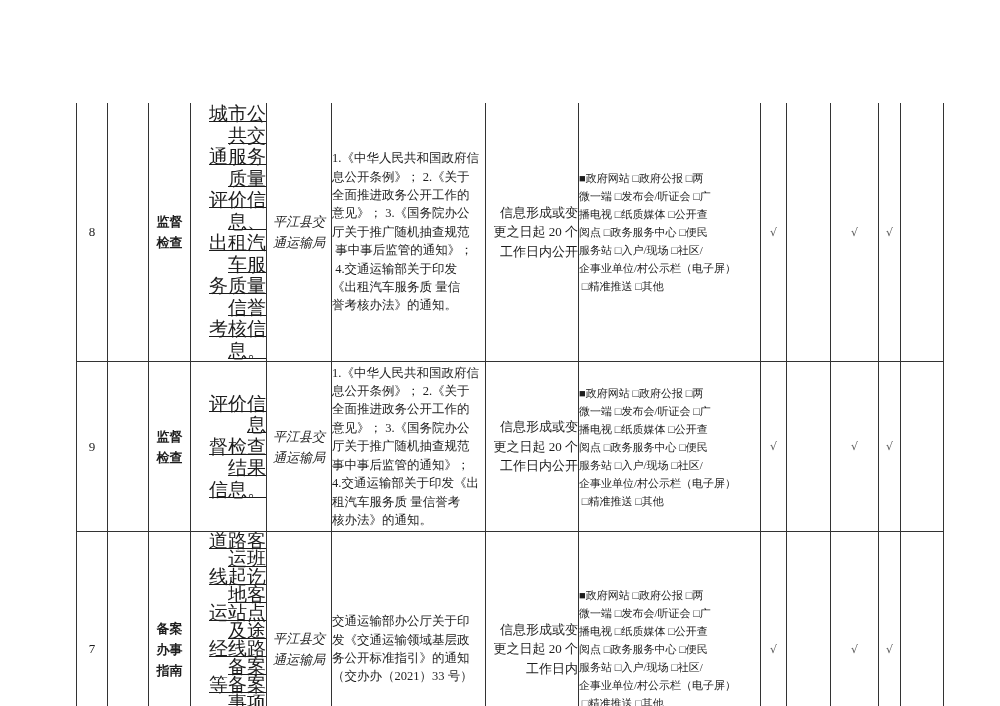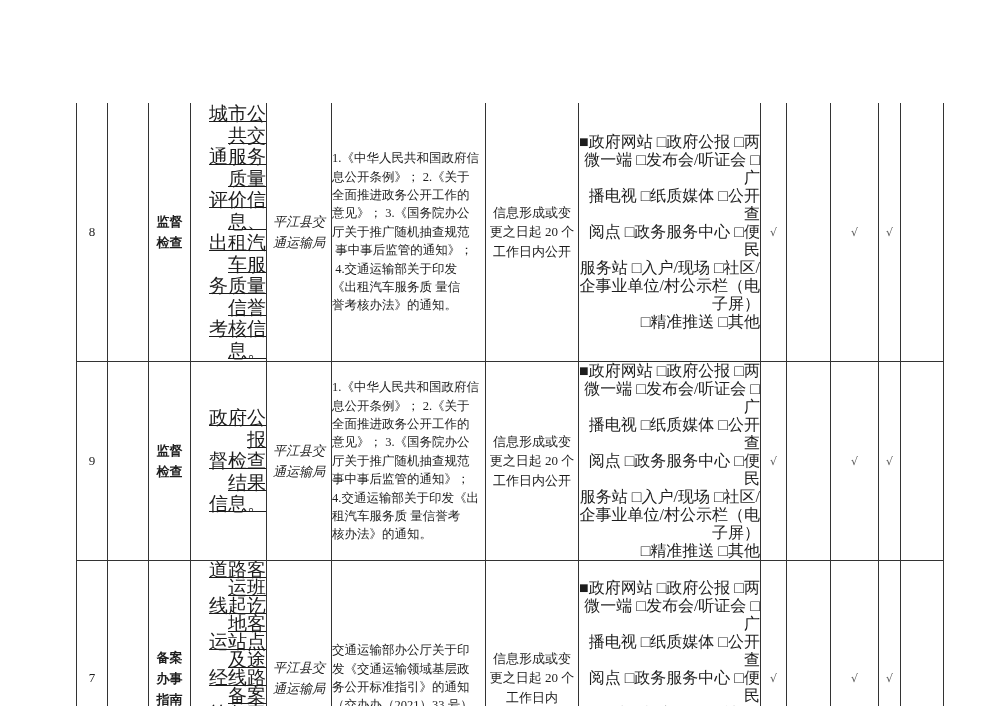--- a/index.html
+++ b/index.html
@@ -28,22 +28,22 @@
   table.doc tr.row-c{height:128px;}
   table.doc tr:first-child > td{border-top:none;}
 
   .num{text-align:center;font-size:13px;}
   .blank{}
   .cat{text-align:center;font-size:13px;line-height:21px;white-space:pre-wrap;font-weight:bold;}
   .item{font-size:19px;line-height:21.5px;padding:0 3px 0 4px;white-space:pre-wrap;text-align:right;text-decoration:underline;}
   .item.tight{line-height:18px;}
   .dept{text-align:center;font-size:13px;line-height:21px;white-space:pre-wrap;font-style:italic;}
   .basis{font-size:12.5px;line-height:18.4px;padding:0 1px 0 3px;white-space:pre-wrap;text-align:left;margin-left:16px;}
-  .timing{font-size:13px;line-height:19.5px;padding:0 2px 0 5px;white-space:pre-wrap;text-align:center;}
-  .channels{font-size:16px;line-height:18px;padding:0 2px 0 4px;white-space:pre-wrap;text-align:right;}
+  .timing{font-size:13px;line-height:19.5px;padding:0 2px 0 5px;white-space:pre-wrap;text-align:right;}
+  .channels{font-size:11px;line-height:18px;padding:0 2px 0 4px;white-space:pre-wrap;text-align:left;}
   .check{
     text-align:center;
     font-size:11px;
     color:#595959;
     font-family:"DejaVu Sans", sans-serif;
   }
 </style>
 </head>
 <body>
 
@@ -103,21 +103,21 @@
       <td class="check">√</td>
       <td class="check">√</td>
       <td class="check"></td>
     </tr>
 
     <tr class="row-b">
       <td class="num">9</td>
       <td class="blank"></td>
       <td class="cat">监督
 检查</td>
-      <td class="item">政府公报
+      <td class="item">评价信息
 督检查结果
 信息。</td>
       <td class="dept">平江县交
 通运输局</td>
       <td class="basis">1.《中华人民共和国政府信
 息公开条例》； 2.《关于
 全面推进政务公开工作的
 意见》； 3.《国务院办公
 厅关于推广随机抽查规范
 事中事后监管的通知》；

